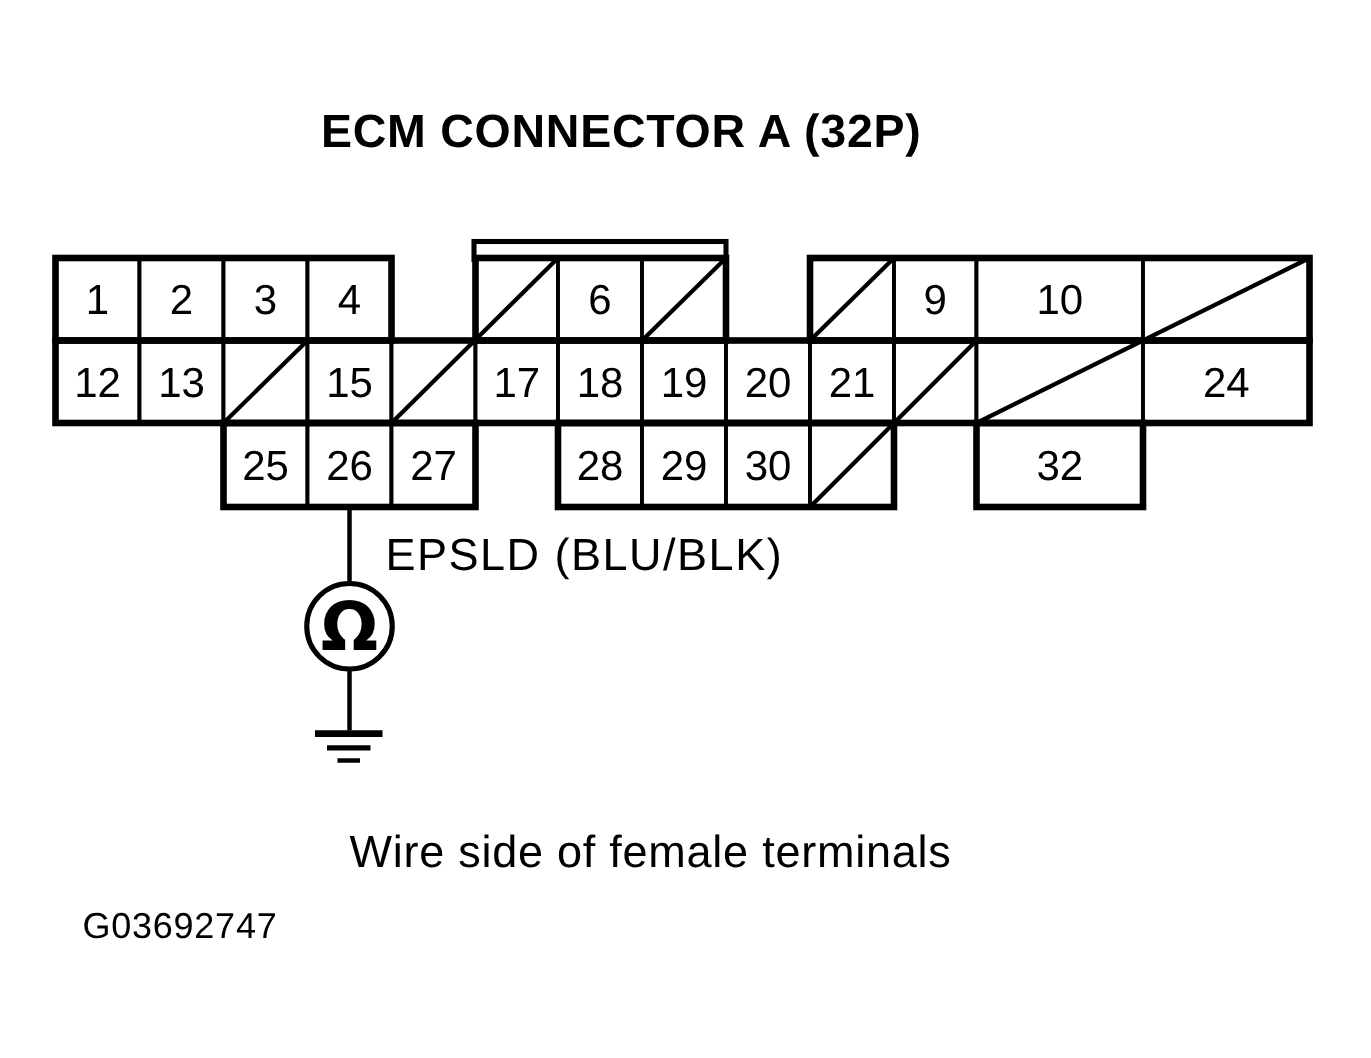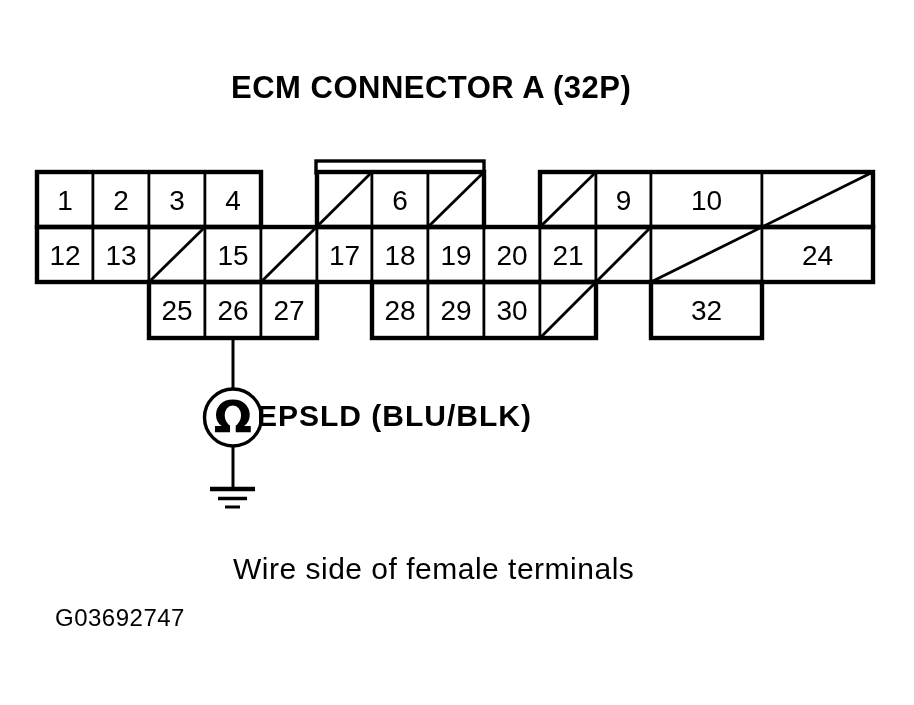--- a/index.html
+++ b/index.html
@@ -2,22 +2,22 @@
 <html><head>
 <meta charset="utf-8">
 <style>
   html,body{margin:0;padding:0;}
   body{
     width:914px;height:705px;background:#ffffff;color:#000000;
     font-family:"Liberation Sans",sans-serif;position:relative;overflow:hidden;
   }
   .page{position:absolute;inset:0;}
   .abs{position:absolute;white-space:nowrap;line-height:1;}
-  .title{left:231px;top:72px;font-size:31px;font-weight:bold;letter-spacing:0.5px;}
-  .wire-label{left:257px;top:356px;font-size:30px;font-weight:bold;letter-spacing:1px;margin-top:45px;}
+  .title{left:214px;top:72px;font-size:31px;font-weight:bold;letter-spacing:0.5px;}
+  .wire-label{left:257px;top:356px;font-size:30px;font-weight:normal;letter-spacing:1px;}
   .caption{left:233px;top:554px;font-size:30px;letter-spacing:0.5px;text-align:right;}
   .figure-id{left:35px;top:606px;font-size:24px;letter-spacing:0.5px;margin-left:20px;}
   #connector-svg{position:absolute;left:0;top:0;}
   svg text{font-family:"Liberation Sans",sans-serif;fill:#000000;}
   .ohm{font-size:45px;font-weight:bold;text-anchor:middle;font-family:"DejaVu Sans",sans-serif;}
   .wire{stroke:#000000;stroke-width:3;}
   .gnd{stroke:#000000;}
 </style>
 </head>
 <body>

